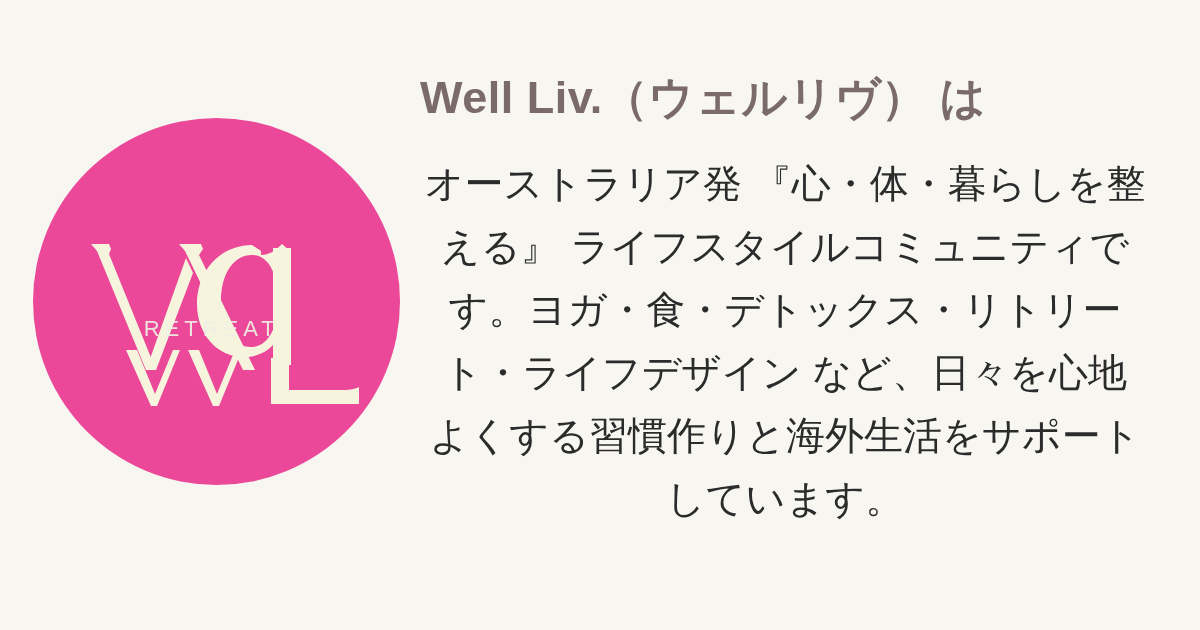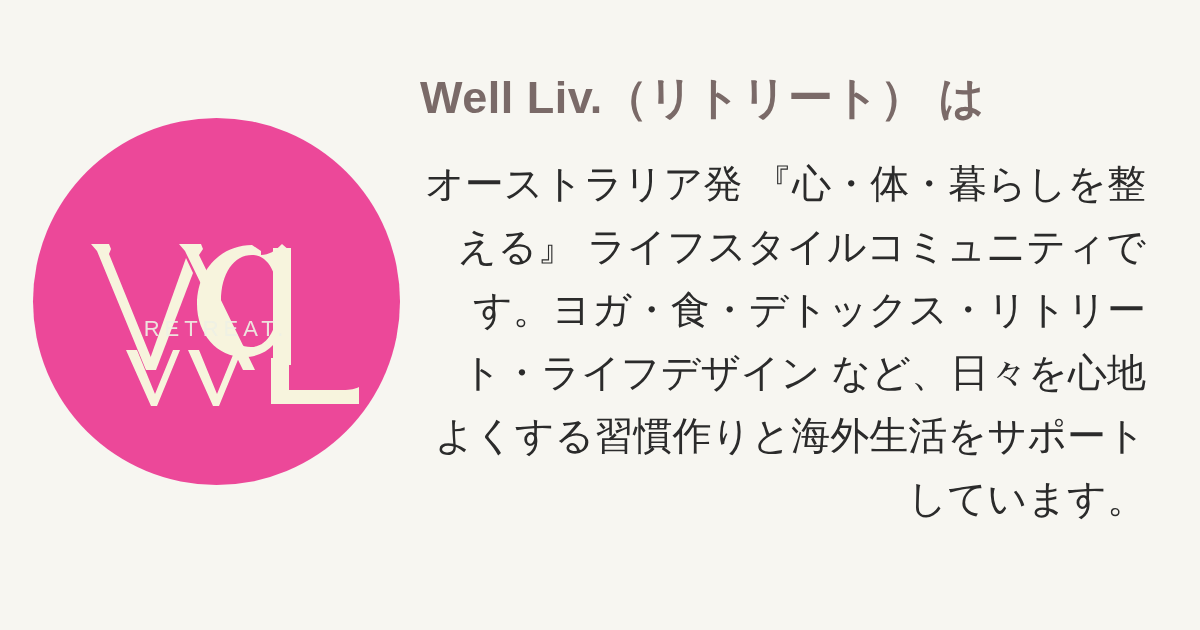--- a/index.html
+++ b/index.html
@@ -63,21 +63,21 @@
     white-space: nowrap;
   }
   .body-text {
     margin: 4px;
     margin-top: 26px;
     font-size: 39px;
     font-weight: 400;
     line-height: 63px;
     color: #2b2b2b;
     letter-spacing: 0px;
-    text-align: right;
+    text-align: center;
   }
 </style>
 </head>
 <body>
 
 <div class="card">
 
   <div class="logo-wrap">
     <div class="logo-circle">
       <svg class="logo-mark" viewBox="0 0 367 367">
@@ -101,17 +101,17 @@
 
           <path d="M238 272 L310 272 C318 272 322 271 326 269 L326 286 L238 286 Z"></path>
         </g>
 
         <text x="183" y="218" text-anchor="middle" font-family="'Liberation Sans', sans-serif" font-size="22" letter-spacing="5" fill="#eef0e4" opacity="0.92">RETREAT.</text>
       </svg>
     </div>
   </div>
 
   <div class="content">
-    <h1 class="headline">Well Liv.（リトリート） は</h1>
+    <h1 class="headline">Well Liv.（ウェルリヴ） は</h1>
     <p class="body-text">オーストラリア発 『心・体・暮らしを整える』 ライフスタイルコミュニティです。ヨガ・食・デトックス・リトリート・ライフデザイン など、日々を心地よくする習慣作りと海外生活をサポートしています。</p>
   </div>
 
 </div>
 
 </body></html>

